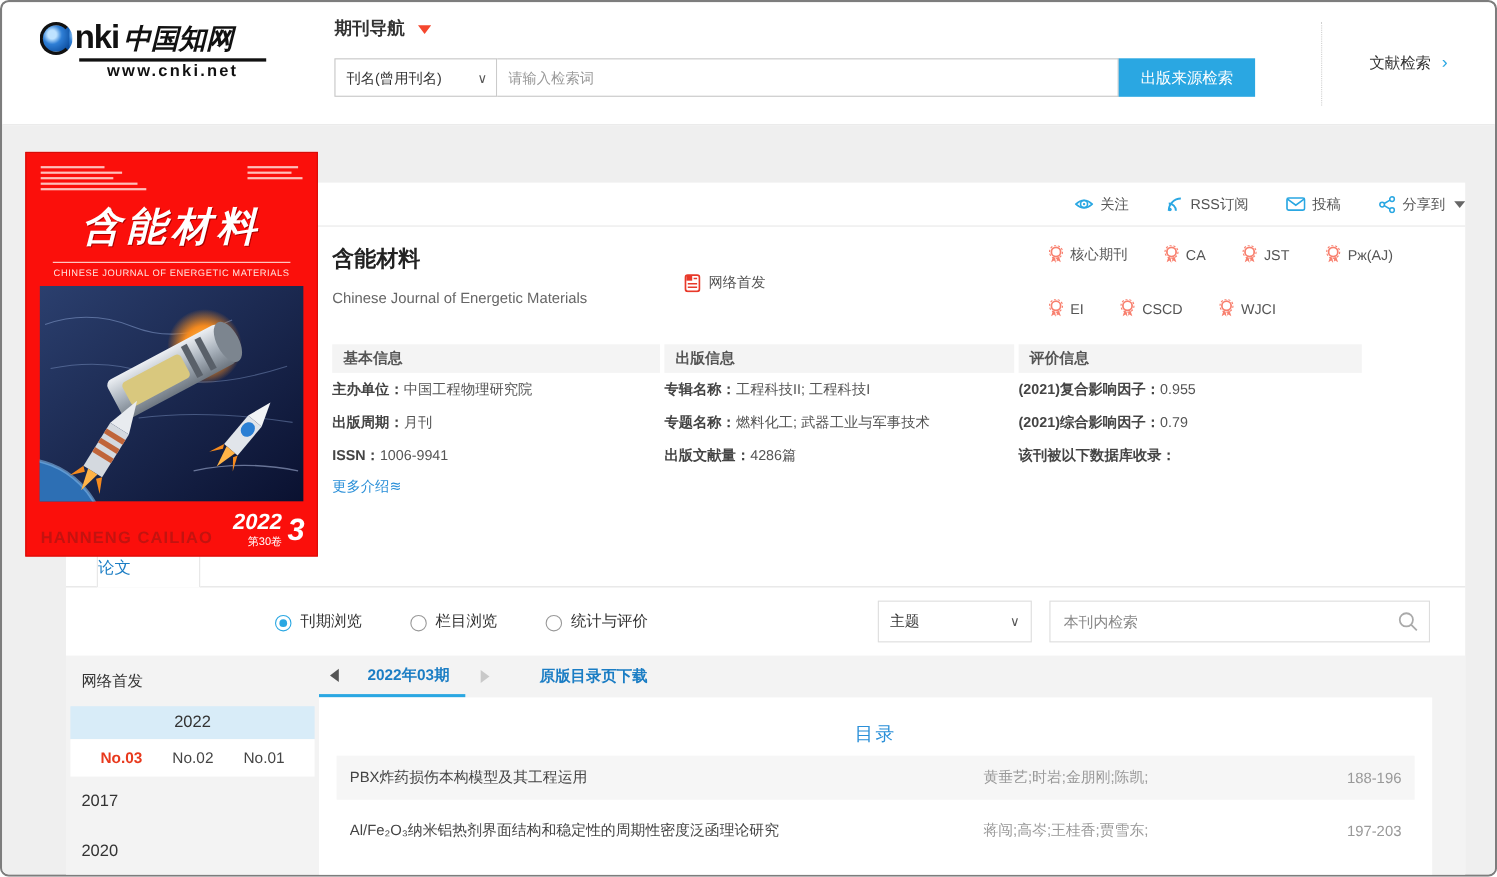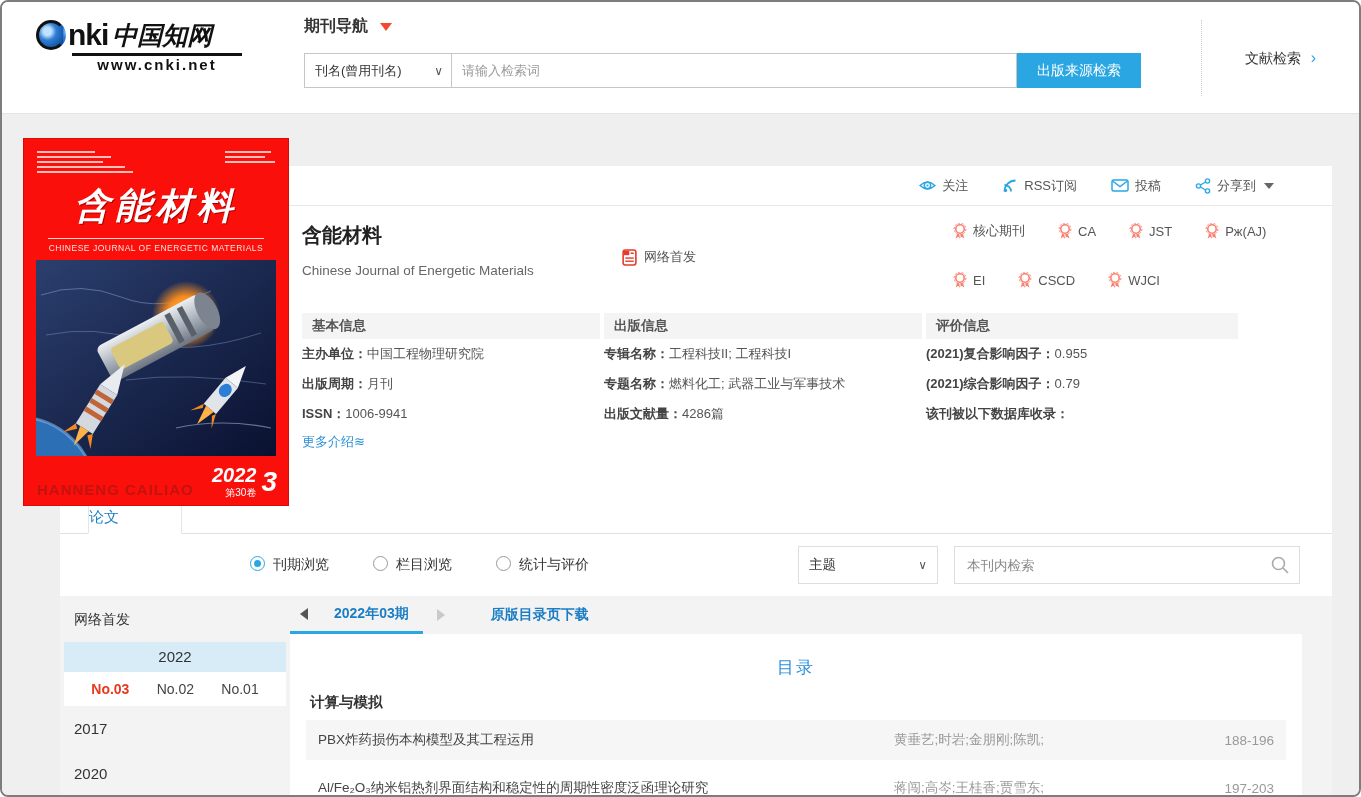--- a/index.html
+++ b/index.html
@@ -44,21 +44,21 @@
   .cover-art { position:absolute; left:13px; right:13px; top:122px; height:196px; }
   .cover-bottom { position:absolute; left:14px; right:12px; bottom:8px; display:flex; align-items:flex-end; }
   .cover-pinyin { font-size:15px; font-weight:bold; color:#c31310; letter-spacing:1px; }
   .cover-issue { margin-left:auto; display:flex; align-items:center; color:#fff; }
   .cover-yearvol { text-align:right; line-height:1; }
   .cover-year { font-size:20px; font-weight:bold; font-style:italic; }
   .cover-vol { font-size:10px; margin-top:3px; }
   .cover-no { font-size:28px; font-weight:bold; font-style:italic; margin-left:5px; }
 
   
-  .actions { height:40px; display:flex; align-items:center; justify-content:flex-end; gap:34px; padding-right:58px; border-bottom:1px solid #e8e8e8; }
+  .actions { height:40px; display:flex; align-items:center; justify-content:flex-end; gap:34px; border-bottom:1px solid #e8e8e8; }
   .action { display:flex; align-items:center; gap:6px; font-size:13px; color:#555; cursor:pointer; }
   .tri-down-sm { width:0; height:0; border-left:5px solid transparent; border-right:5px solid transparent; border-top:6px solid #666; margin-left:2px; }
 
   
   .info { height:292px; padding:16px 0 0 242px; }
   .title-row { display:flex; }
   .title-block { width:320px; }
   .j-title { font-size:20px; font-weight:bold; color:#222; }
   .j-en { margin-top:14px; font-size:13.5px; color:#666; }
   .onlinefirst { display:flex; align-items:center; gap:7px; font-size:13px; color:#555; margin-top:3px; }
@@ -70,21 +70,21 @@
   .col-row { font-size:13px; line-height:30px; color:#555; }
   .col-row b { color:#444; font-weight:bold; }
   .more-link { font-size:13px; color:#2a8fd8; margin-top:4px; cursor:pointer; display:inline-block; }
 
   
   .tabstrip { position:relative; height:36px; border-bottom:1px solid #e0e0e0; }
   .tab-papers { position:absolute; left:28px; bottom:-1px; width:94px; height:37px; background:#fff; border:1px solid #e6e6e6; border-bottom:1px solid #fff; text-align:left; line-height:37px; font-size:15px; color:#1b7dc4; cursor:pointer; }
 
   
   .browse { height:62px; display:flex; align-items:center; padding-left:190px; }
-  .radio-item { display:flex; align-items:flex-start; gap:8px; margin-right:44px; font-size:14px; color:#333; cursor:pointer; }
+  .radio-item { display:flex; align-items:flex-end; gap:8px; margin-right:44px; font-size:14px; color:#333; cursor:pointer; }
   .radio { width:15px; height:15px; border-radius:50%; border:1px solid #999; background:#fff; position:relative; }
   .radio.checked { border-color:#2aa7e2; }
   .radio.checked::after { content:""; position:absolute; left:3px; top:3px; width:7px; height:7px; border-radius:50%; background:#2aa7e2; }
   .browse-search { margin-left:auto; margin-right:32px; display:flex; gap:16px; }
   .b-select { width:140px; height:38px; border:1px solid #ddd; display:flex; align-items:center; padding:0 10px; font-size:13.5px; color:#333; background:#fff; }
   .b-select .chev { margin-left:auto; color:#555; font-size:12px; }
   .b-input-wrap { position:relative; width:346px; }
   .b-input { width:100%; height:38px; border:1px solid #ddd; padding:0 36px 0 12px; font-size:13.5px; color:#333; outline:none; background:#fff; }
   .b-input::placeholder { color:#888; }
   .b-mag { position:absolute; right:10px; top:9px; }
@@ -437,21 +437,20 @@
             <div class="toc-tab-active">
               <span class="tri-left"></span>
               <span class="toc-issue">2022年03期</span>
             </div>
             <span class="tri-right"></span>
             <span class="toc-download">原版目录页下载</span>
           </div>
 
           <div class="panel">
             <div class="toc-title">目录</div>
-            <div class="section-hd">计算与模拟</div>
 
             <div class="art-row odd">
               <span class="art-title">PBX炸药损伤本构模型及其工程运用</span>
               <span class="art-authors">黄垂艺;时岩;金朋刚;陈凯;</span>
               <span class="art-pages">188-196</span>
             </div>
             <div class="art-row">
               <span class="art-title">Al/Fe₂O₃纳米铝热剂界面结构和稳定性的周期性密度泛函理论研究</span>
               <span class="art-authors">蒋闯;高岑;王桂香;贾雪东;</span>
               <span class="art-pages">197-203</span>

